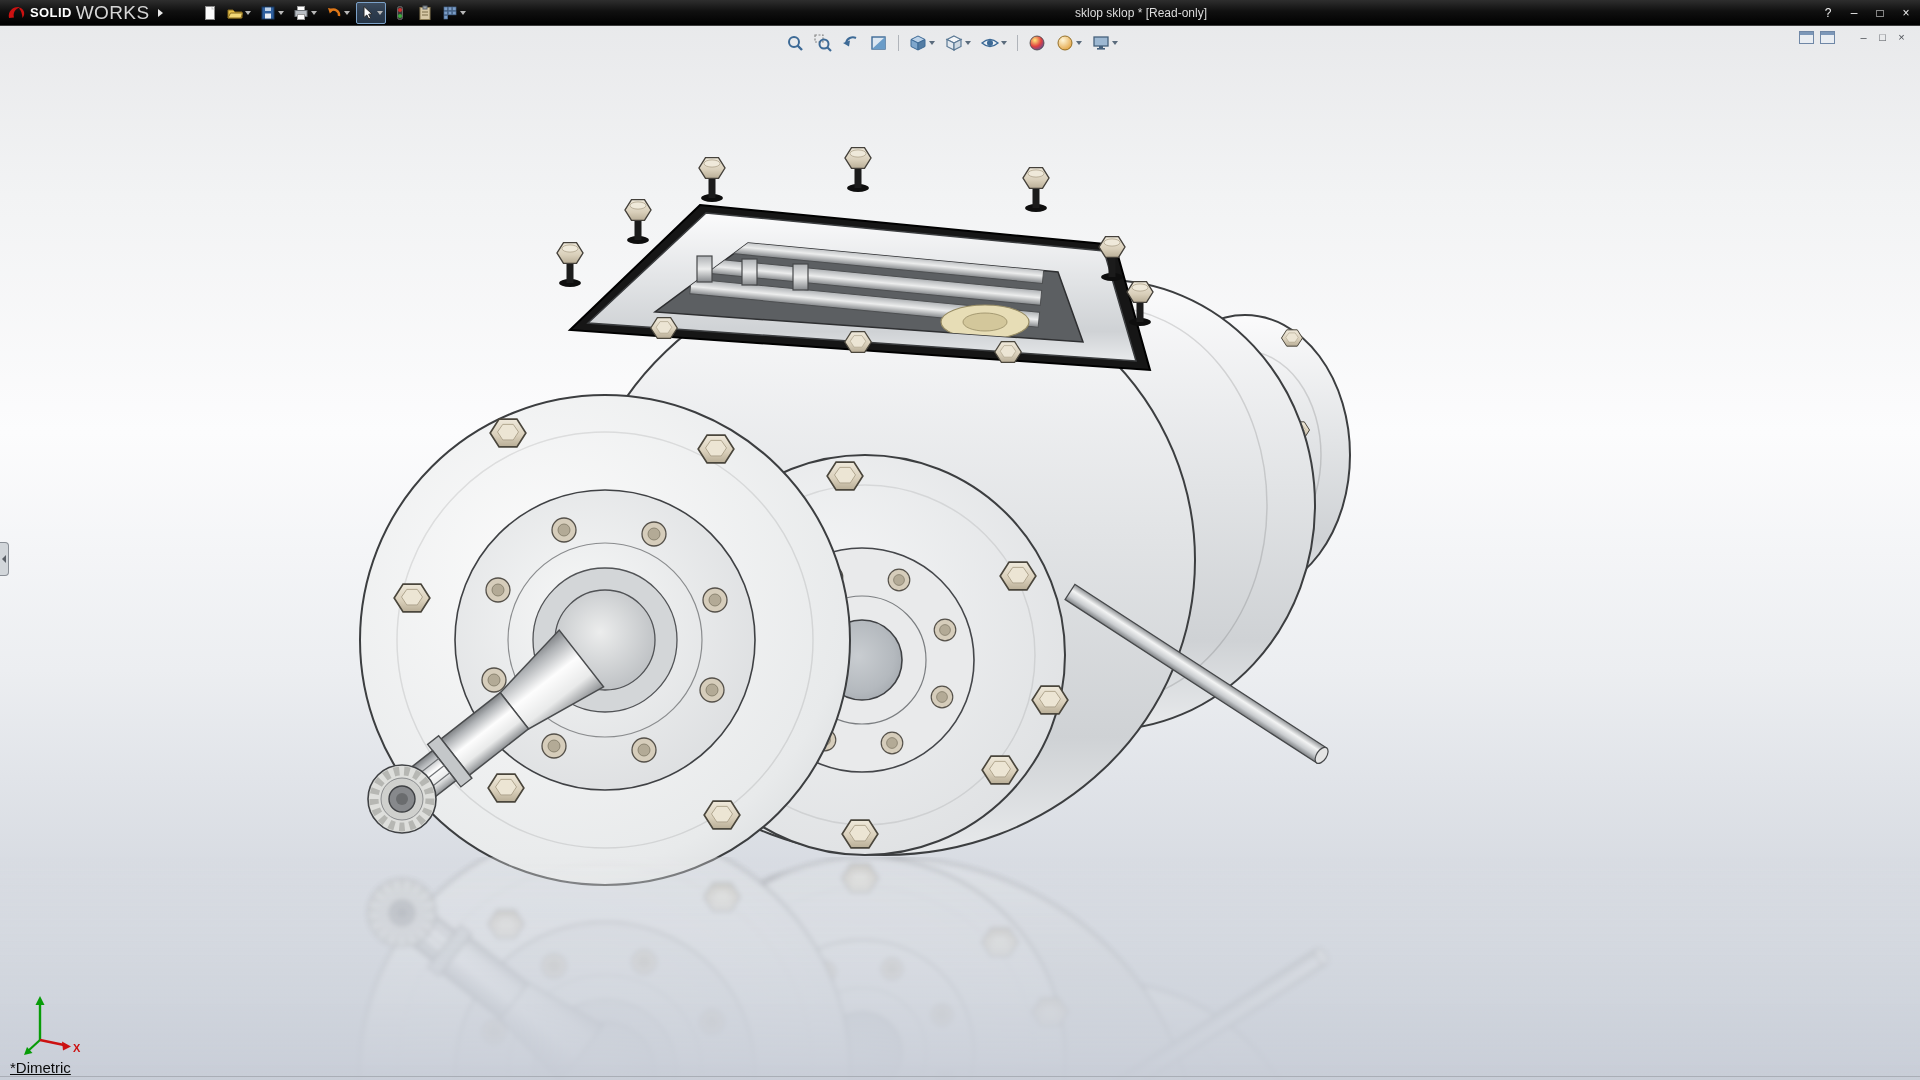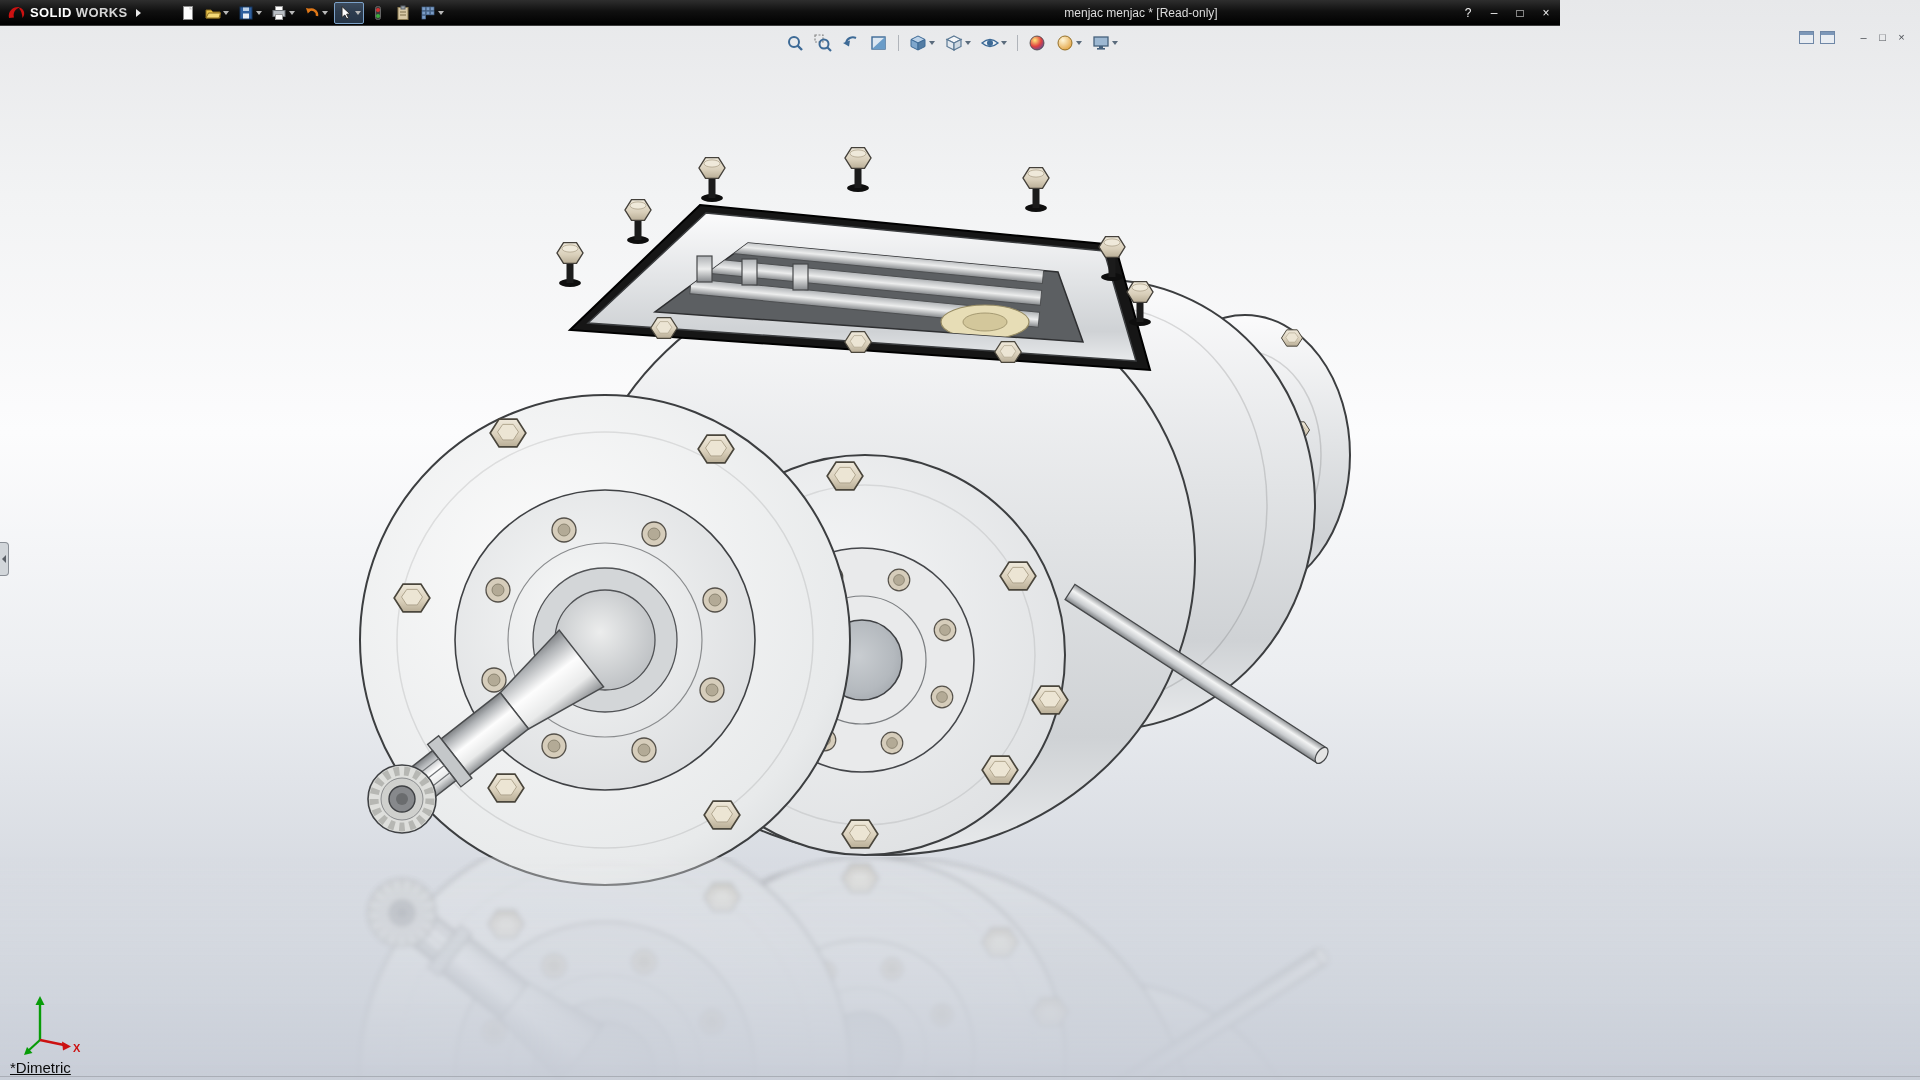--- a/index.html
+++ b/index.html
@@ -1,28 +1,28 @@
 <!DOCTYPE html>
 <html><head>
 <meta charset="utf-8">
 <style>
   html,body{margin:0;padding:0;background:#555;}
   *{box-sizing:border-box;font-family:"Liberation Sans", sans-serif;}
   #app{position:relative;width:1920px;height:1080px;overflow:hidden;background:#fff;}
 
   
   .titlebar{
-    position:absolute;left:0;top:0;width:1560px;height:26px;z-index:50;
+    position:absolute;left:0;top:0;width:1920px;height:26px;z-index:50;
     background:linear-gradient(180deg,#2e2e2e 0%,#101010 45%,#000 100%);
     display:flex;align-items:center;color:#e6e6e6;
     border-bottom:1px solid #3c3c3c;
   }
   .brand{display:flex;align-items:center;gap:4px;padding:0 8px 0 6px;height:100%;}
   .brand-solid{font-weight:700;font-size:13px;color:#fff;letter-spacing:.4px;}
-  .brand-works{font-weight:700;font-size:13px;color:#d5d5d5;letter-spacing:.4px;}
+  .brand-works{font-weight:400;font-size:19px;color:#d5d5d5;letter-spacing:.4px;}
   .chev-right{width:0;height:0;border-left:5px solid #e8e8e8;border-top:4px solid transparent;border-bottom:4px solid transparent;margin-left:4px;}
   .tb-icons{display:flex;align-items:center;gap:3px;margin-left:28px;}
   .tb-btn{display:flex;align-items:center;padding:2px 2px;border:1px solid transparent;border-radius:2px;}
   .tb-btn.pressed{background:rgba(96,136,184,.38);border:1px solid #7ba1c9;}
   .tb-btn svg{display:block;}
   .dd{width:0;height:0;border-top:4px solid #b8b8b8;border-left:3.5px solid transparent;border-right:3.5px solid transparent;margin-left:2px;}
   .doc-title{position:absolute;left:1141px;top:0;height:26px;line-height:26px;transform:translateX(-50%);
     font-size:12px;color:#dcdcdc;white-space:nowrap;}
   .win-controls{position:absolute;right:6px;top:0;height:26px;display:flex;align-items:center;gap:10px;}
   .win-glyph{font-size:12px;color:#f0f0f0;width:16px;text-align:center;cursor:default;}
@@ -452,21 +452,21 @@
               <rect x="2" y="6.2" width="3.6" height="3.6"></rect>
               <rect x="6.2" y="6.2" width="3.6" height="3.6"></rect>
               <rect x="10.4" y="6.2" width="3.6" height="3.6"></rect>
               <rect x="2" y="10.4" width="3.6" height="3.6"></rect>
             </g>
           </svg>
         <span class="dd"></span>
       </span>
     </div>
 
-    <div class="doc-title">menjac menjac * [Read-only]</div>
+    <div class="doc-title">sklop sklop * [Read-only]</div>
 
     <div class="win-controls">
       <span class="win-glyph">?</span>
       <span class="win-glyph">–</span>
       <span class="win-glyph">□</span>
       <span class="win-glyph">×</span>
     </div>
   </div>
 
 </div>

